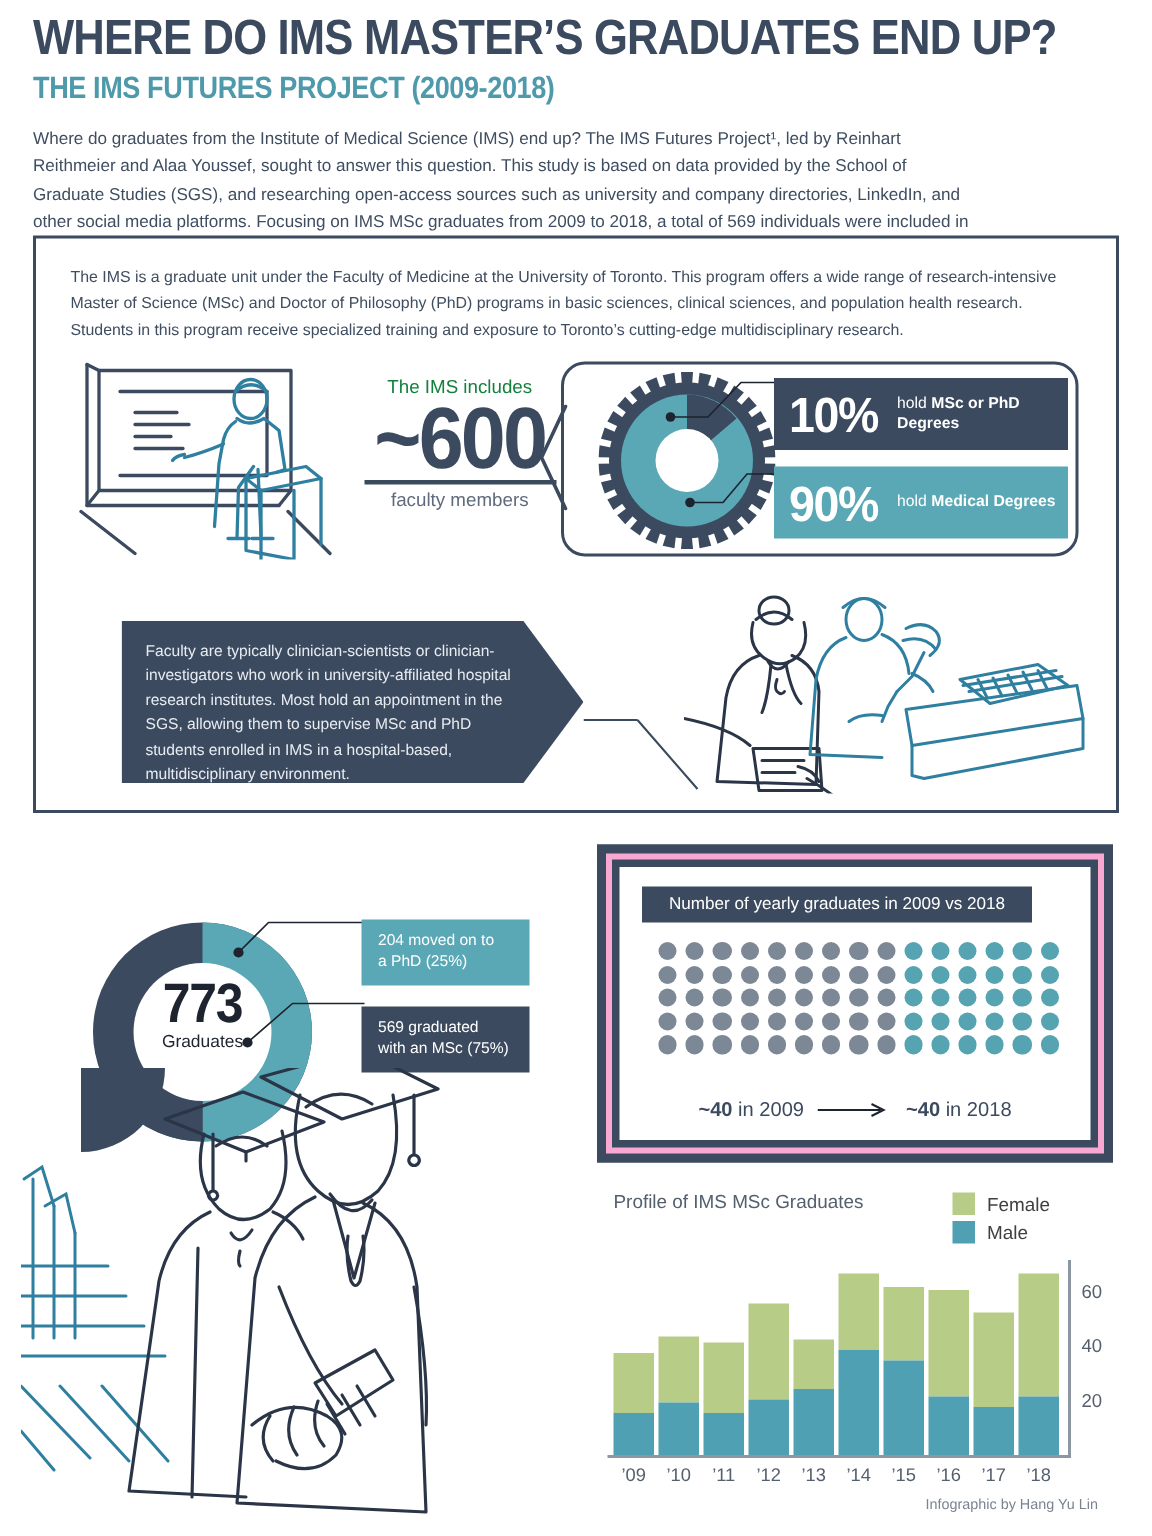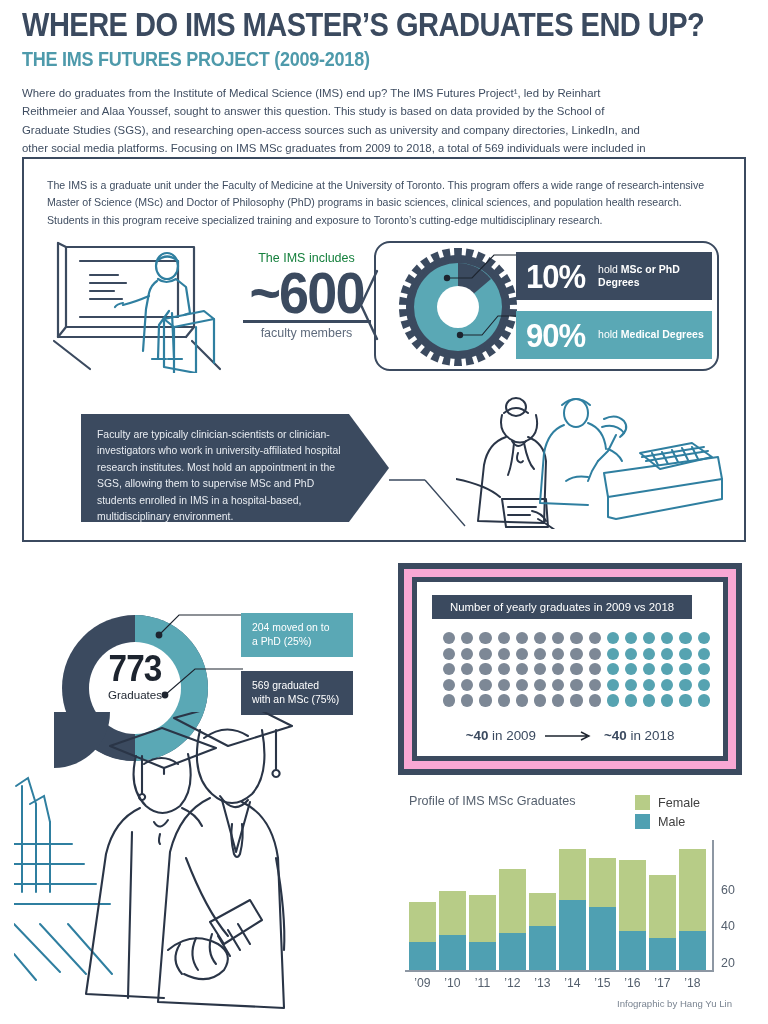--- a/index.html
+++ b/index.html
@@ -117,21 +117,21 @@
   .tag-teal { left: 241px; top: 613px; width: 112px; height: 44px; background: #5aa8b5; }
   .tag-dark { left: 241px; top: 671px; width: 112px; height: 44px; background: #3b4a5f; }
   .tag span { font-size: 10.4px; color: #ffffff; line-height: 1.35; display: block; }
 
   
   .dot-panel {
     position: absolute; left: 398px; top: 563px; width: 344px; height: 212px;
     border: 3px solid #3b4a5f; background: #3b4a5f; padding: 3px;
   }
   .dot-panel-inner {
-    width: 100%; height: 100%; border: 8px solid #f9a8d4; background: #3b4a5f; padding: 5px;
+    width: 100%; height: 100%; border: 4px solid #f9a8d4; background: #3b4a5f; padding: 5px;
   }
   .dot-panel-core { width: 100%; height: 100%; background: #ffffff; position: relative; }
   .dot-title {
     position: absolute; left: 15px; top: 13px; width: 260px; height: 24px;
     background: #3b4a5f; color: #ffffff; font-size: 11.4px;
     display: flex; align-items: center; justify-content: center;
   }
   .dot-grid {
     position: absolute; left: 26px; top: 50px;
     display: grid; grid-template-columns: repeat(15, 18.2px); grid-auto-rows: 15.6px;
@@ -162,21 +162,21 @@
   .chart { position: absolute; left: 409px; top: 840px; width: 300px; height: 131px; }
   .bar-col {
     position: absolute; bottom: 0; width: 27px;
     display: flex; flex-direction: column; justify-content: flex-end;
   }
   .seg-f { background: #b7cc87; width: 100%; }
   .seg-m { background: #4fa0b2; width: 100%; }
   .axis-y { position: absolute; left: 712px; top: 840px; width: 2px; height: 131px; background: #8d97a3; }
   .axis-x { position: absolute; left: 405px; top: 970px; width: 309px; height: 1.5px; background: #8d97a3; }
   .ytick {
-    position: absolute; left: 721px; font-size: 12.4px; color: #55606e; margin-top: 29px;
+    position: absolute; left: 721px; font-size: 12.4px; color: #55606e;
   }
   .xlabels { position: absolute; left: 409px; top: 976px; width: 300px; }
   .xlab {
     position: absolute; width: 27px; text-align: center;
     font-size: 12.2px; color: #55606e;
   }
   .credit {
     position: absolute; right: 36px; top: 998px;
     font-size: 9.6px; color: #7a8491;
   }

